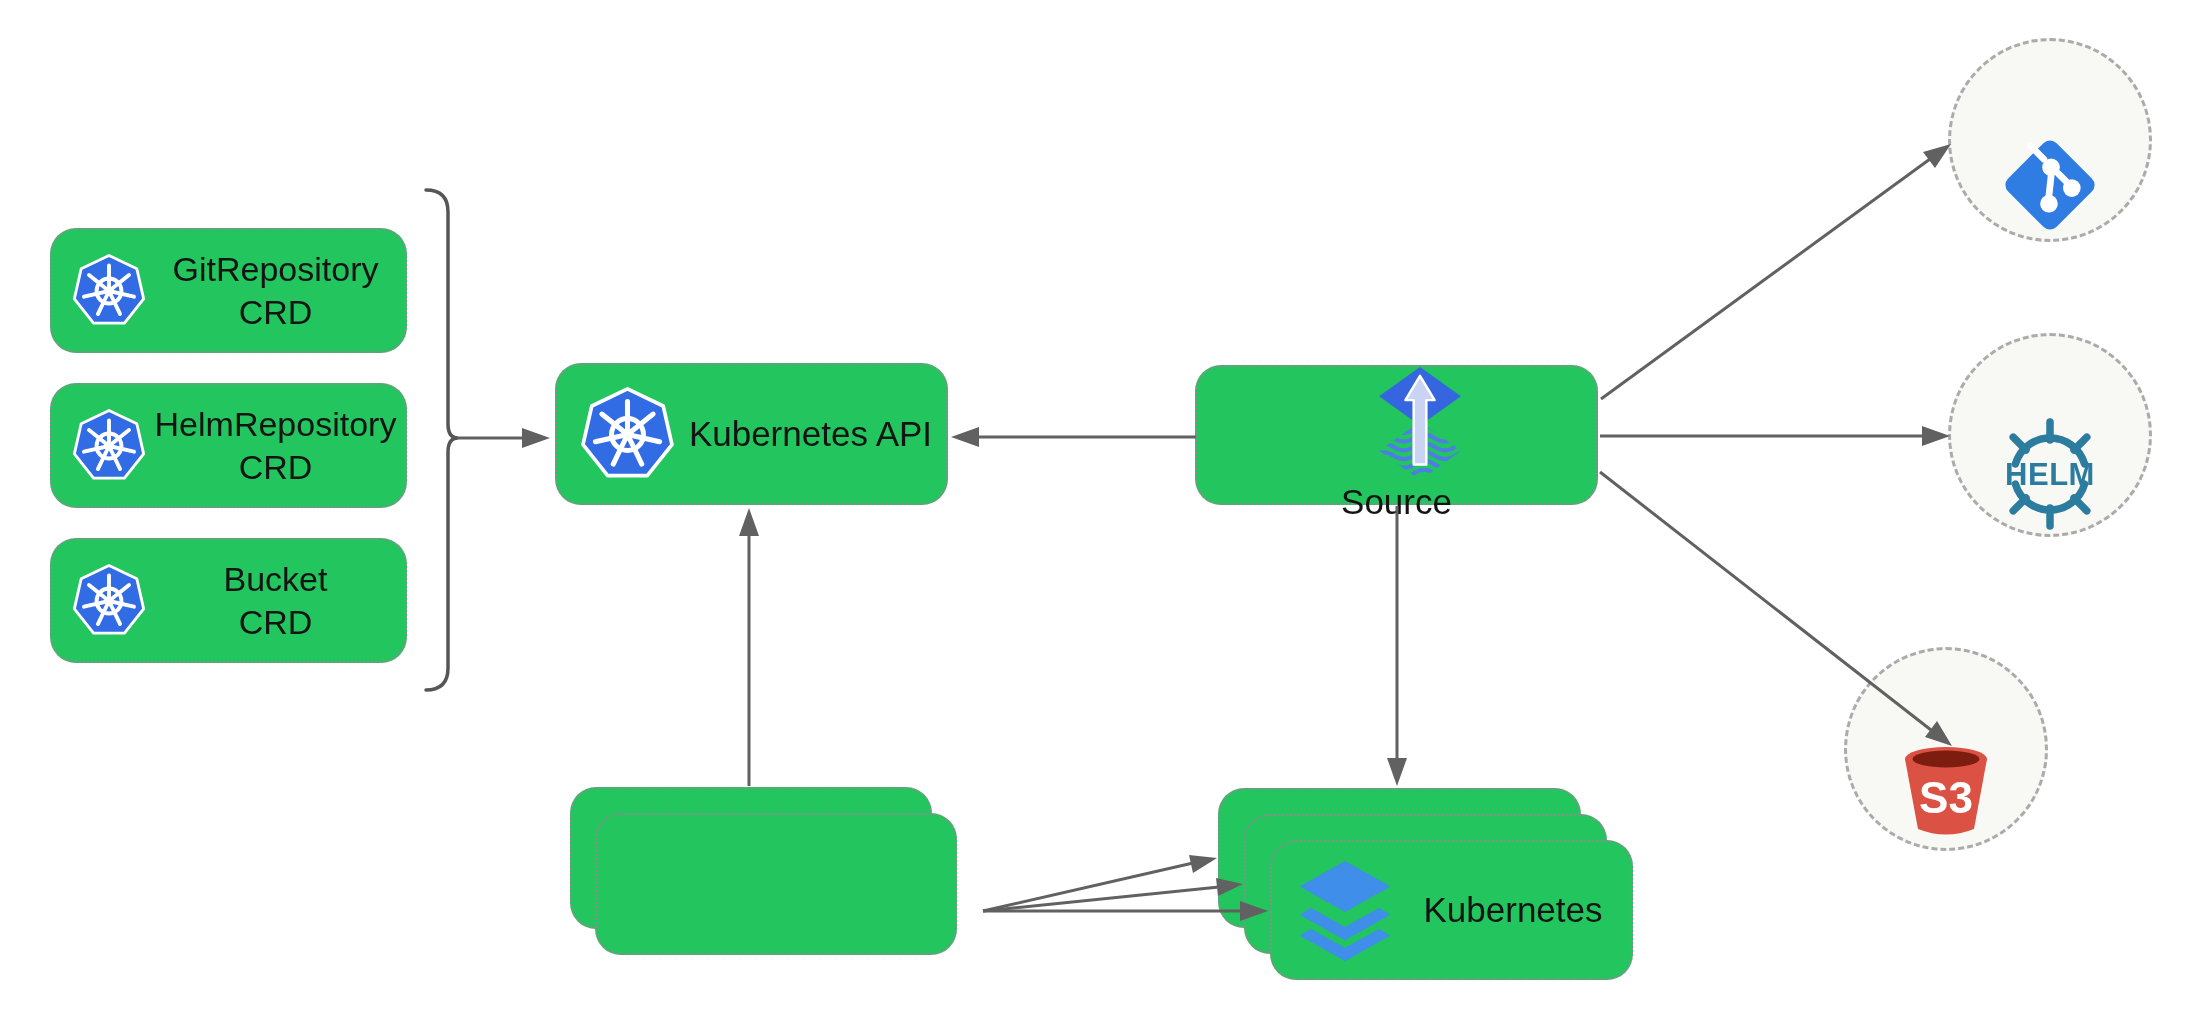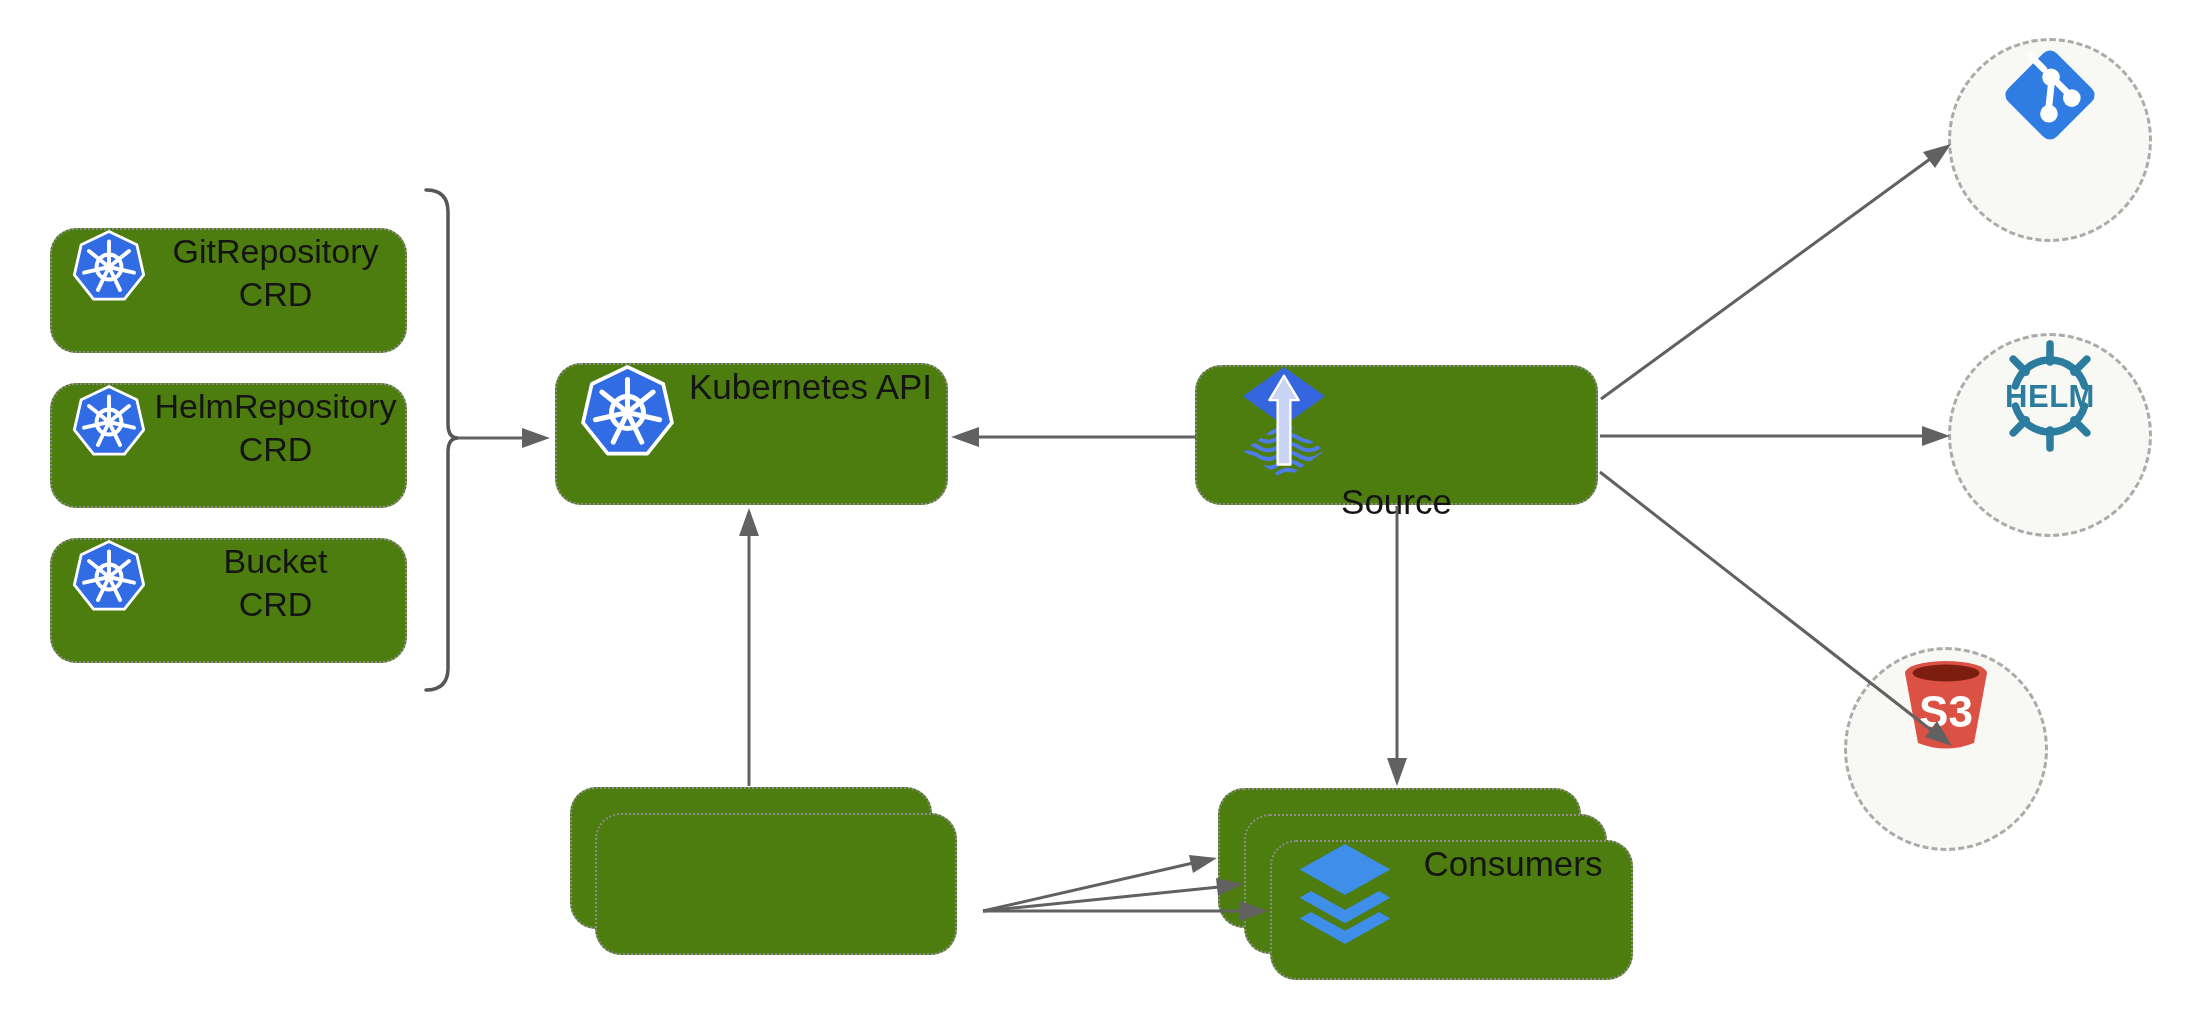--- a/index.html
+++ b/index.html
@@ -2,30 +2,30 @@
 <html><head>
 <meta charset="utf-8">
 <style>
   html,body{margin:0;padding:0;background:#ffffff;}
   .stage{
     position:relative;width:2196px;height:1030px;background:#ffffff;overflow:hidden;
     font-family:"Liberation Sans",sans-serif;
   }
   .node{
     position:absolute;box-sizing:border-box;
-    background:#4d7c0f;border:2.5px dotted #8c8c8c;border-radius:26px;
-    display:flex;
+    background:#22c55e;border:2.5px dotted #8c8c8c;border-radius:26px;
+    display:flex;align-items:center;
   }
   .node .icon{flex:0 0 auto;}
   .label{flex:1;text-align:center;color:#141414;font-size:35px;line-height:44px;}
   .label-sm{font-size:34px;line-height:43px;}
   .circle{
     position:absolute;box-sizing:border-box;width:204px;height:204px;border-radius:50%;
     background:#f8f8f5;border:3px dashed #ababab;
-    display:flex;align-items:flex-start;justify-content:center;
+    display:flex;align-items:flex-end;justify-content:center;
   }
   .overlay{position:absolute;left:0;top:0;z-index:10;pointer-events:none;}
   .edge{stroke:#616161;stroke-width:3;fill:none;}
   .head{fill:#616161;stroke:none;}
   .bracket{stroke:#565656;stroke-width:3.5;fill:none;stroke-linecap:round;}
 </style>
 </head>
 <body>
 
 <div class="stage">
@@ -138,21 +138,21 @@
   <div class="node" style="left:595px;top:813px;width:362px;height:142px;"></div>
 
   <div class="node" style="left:1218px;top:788px;width:363px;height:140px;"></div>
   <div class="node" style="left:1244px;top:814px;width:363px;height:140px;"></div>
   <div class="node" style="left:1270px;top:840px;width:363px;height:140px;">
     <svg class="icon" width="100" height="102" viewBox="0 0 104 108" style="margin-left:23px;">
       <polygon points="52,2 100,29 52,56 4,29" fill="#3E8EEA"></polygon>
       <path d="M4,59 L52,86 L100,59 L88,52 L52,72 L16,52 Z" fill="#3E8EEA"></path>
       <path d="M4,81 L52,108 L100,81 L88,74 L52,94 L16,74 Z" fill="#3E8EEA"></path>
     </svg>
-    <div class="label">Consumers</div>
+    <div class="label">Kubernetes</div>
   </div>
 
   <div class="circle" style="left:1948px;top:38px;">
     <svg width="108" height="108" viewBox="0 0 104 104">
       <rect x="19" y="19" width="66" height="66" rx="9" fill="#2F7DE3" transform="rotate(45 52 52)"></rect>
       <g stroke="#ffffff" stroke-width="6.5" stroke-linecap="round">
         <line x1="33" y1="14" x2="46" y2="27"></line>
         <line x1="53" y1="44" x2="51" y2="62"></line>
         <line x1="60" y1="41" x2="68" y2="49"></line>
       </g>

